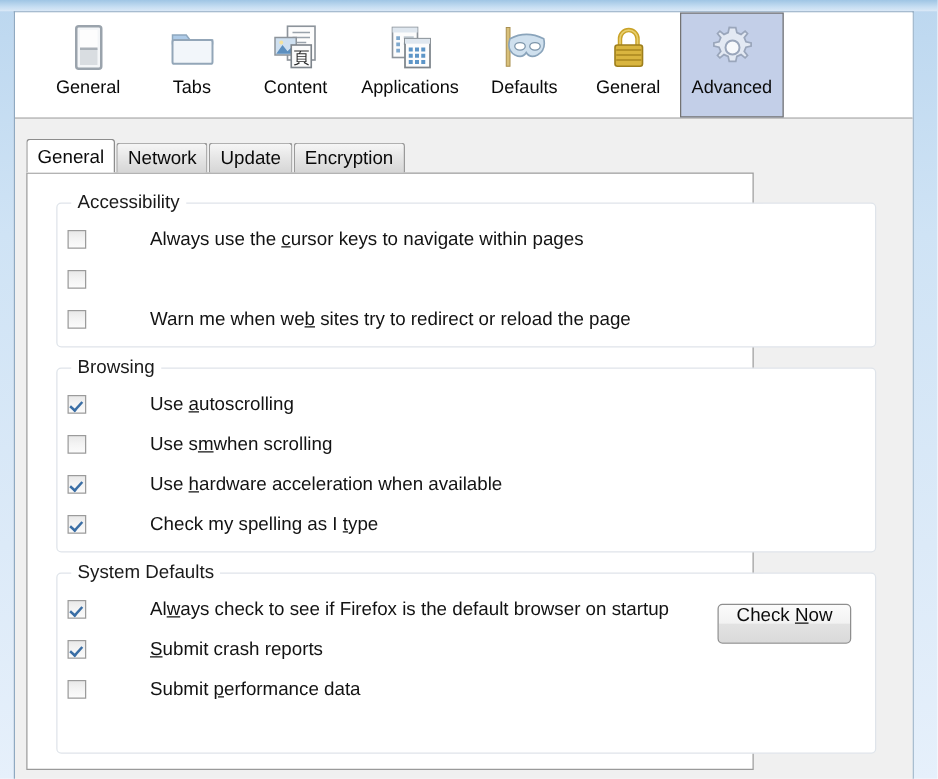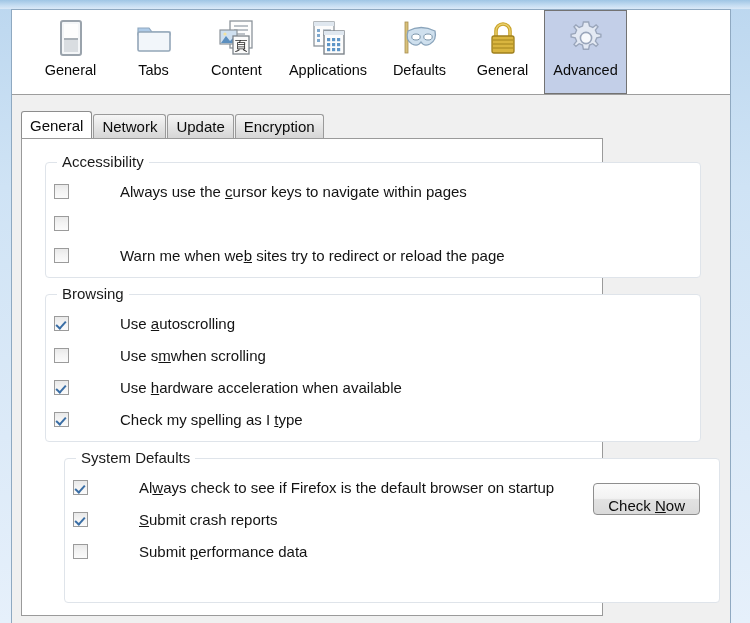--- a/index.html
+++ b/index.html
@@ -135,21 +135,21 @@
     position: absolute;
     left: 11px; top: -10px;
     background: #ffffff;
     padding: 0 5px;
     font-size: 15px;
     color: #1a1a1a;
     white-space: nowrap;
   }
   #group-accessibility { top: 23px; height: 116px; }
   #group-browsing      { top: 155px; height: 148px; }
-  #group-systemdefaults{ top: 319px; height: 145px; margin-left: 19px; }
+  #group-systemdefaults{ top: 319px; height: 145px; }
 
   
   .check-row {
     position: absolute;
     left: 8px;
     display: flex;
     align-items: center;
     height: 22px;
     cursor: default;
     gap: 43px;
@@ -179,21 +179,21 @@
     white-space: nowrap;
   }
   .check-label u { text-decoration: underline; }
 
   
   #check-now-button {
     position: absolute;
     right: 19px; top: 24px;
     height: 32px;
     padding: 0 14px;
-    display: flex; align-items: flex-end; justify-content: center;
+    display: flex; align-items: flex-start; justify-content: center;
     font-size: 15px;
     color: #0c0c0c;
     background: linear-gradient(to bottom, #fbfbfb 0%, #f2f2f2 48%, #e2e2e2 52%, #dadada 100%);
     border: 1px solid #8e8e8e;
     border-radius: 4px;
     box-sizing: border-box;
     white-space: nowrap;
     cursor: default;
   }
   #check-now-button u { text-decoration: underline; }

